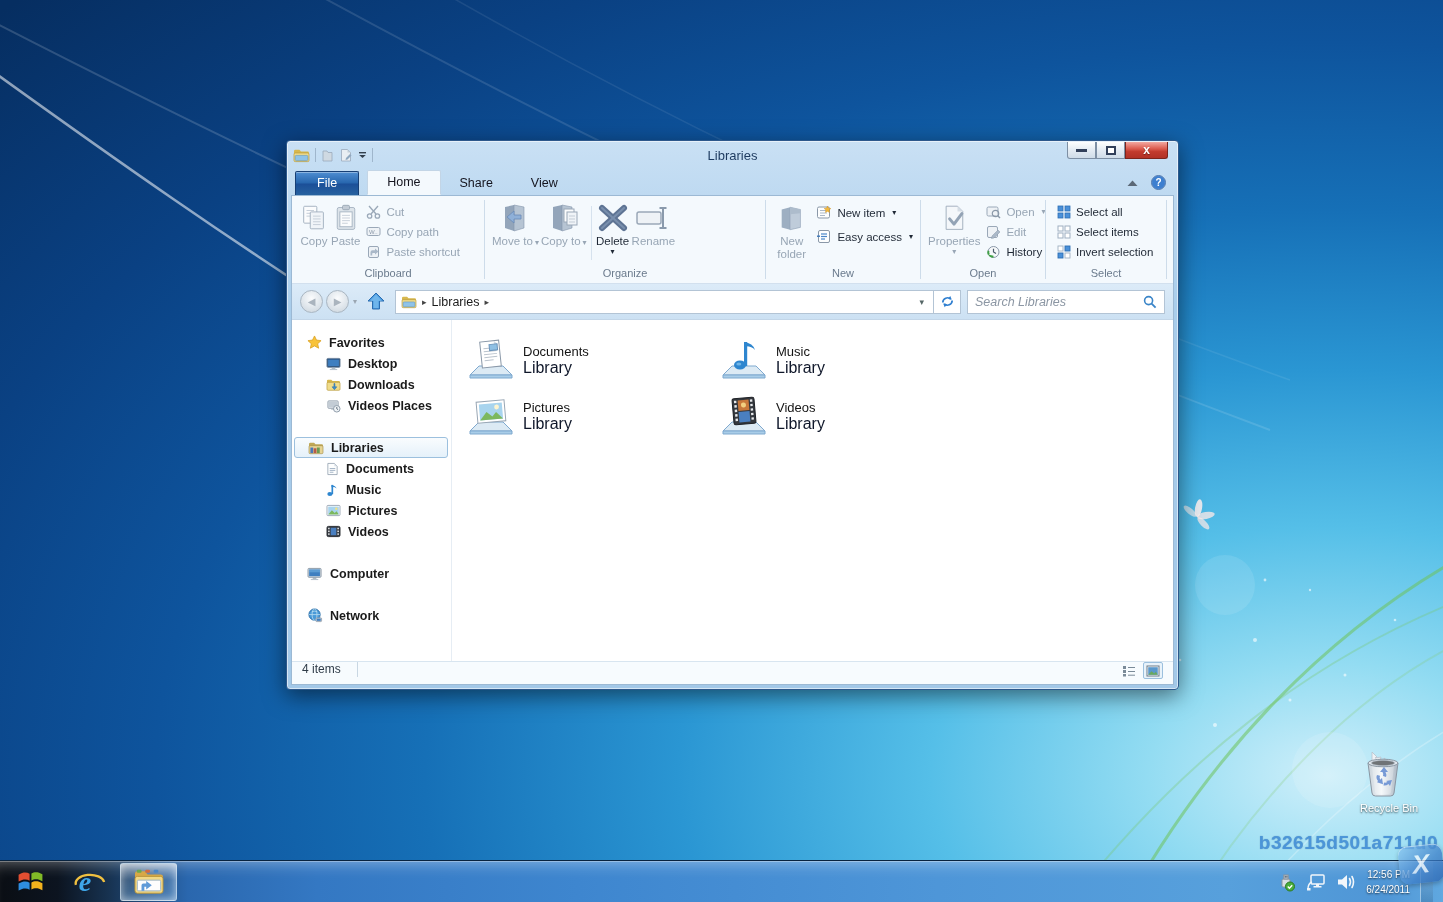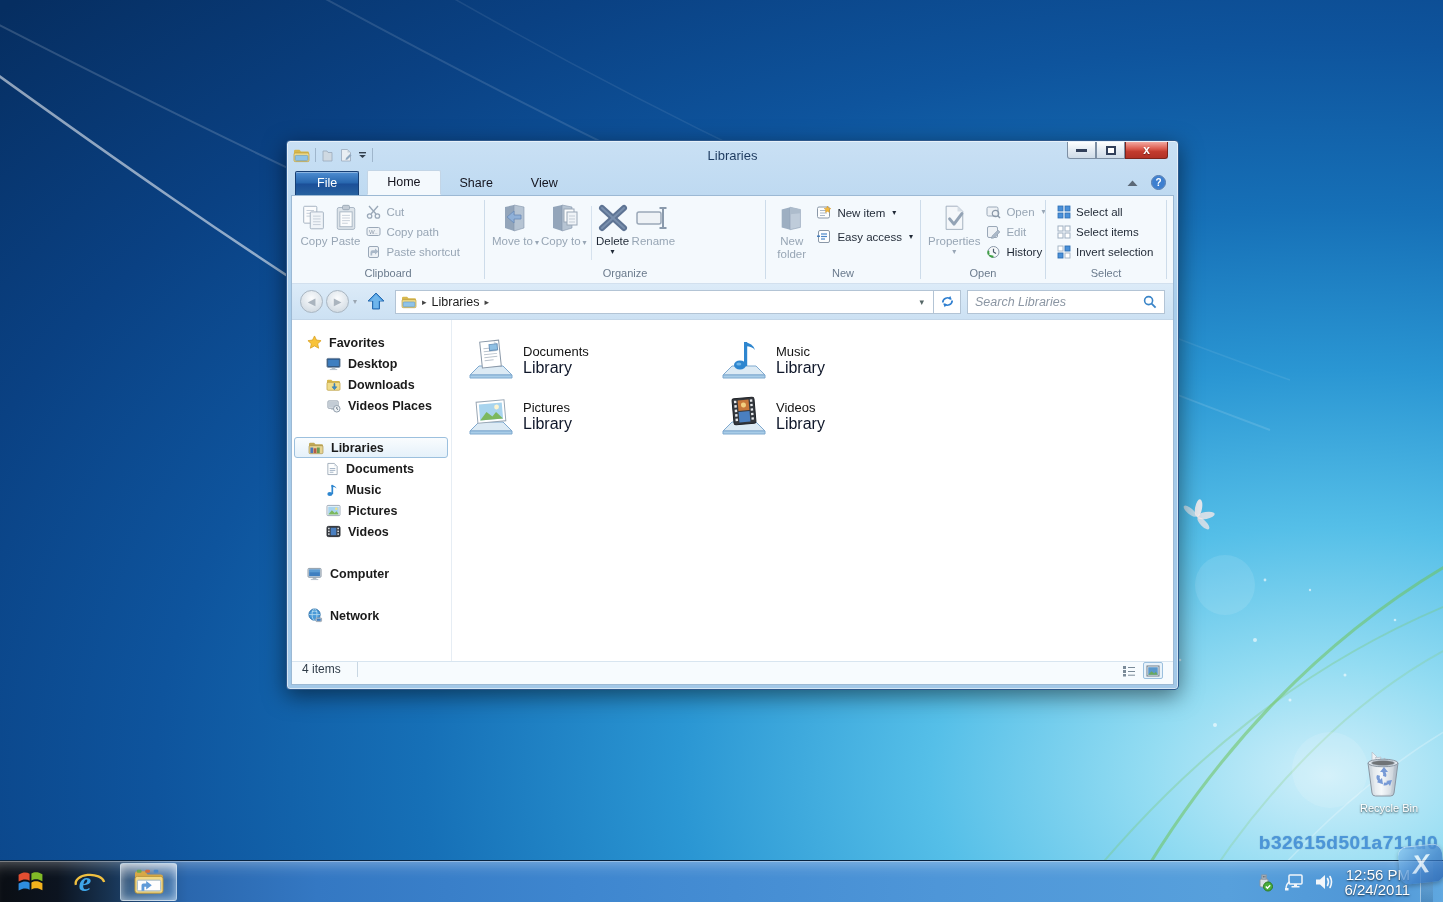--- a/index.html
+++ b/index.html
@@ -102,21 +102,21 @@
     background:linear-gradient(90deg,#0a0e14 0%,#0c1420 4%,#173250 7.5%,#2a67ae 13%,#3478c3 22%,#3e86cf 40%,#4e96d8 65%,#57a0dc 85%,#4f96d6 96%,#60a8e0 100%);
     border-top:1px solid #08233f;
     box-shadow:inset 0 1px 0 rgba(255,255,255,.3), inset 0 14px 16px -12px rgba(255,255,255,.4);
     display:flex; align-items:center; }
   .startbtn { width:60px; height:42px; display:flex; align-items:center; justify-content:center; }
   .taskicon { width:57px; height:38px; margin:2px 1px; display:flex; align-items:center; justify-content:center; border-radius:3px; }
   .taskicon.active { border:1px solid rgba(235,248,255,.65);
     background:linear-gradient(rgba(255,255,255,.5),rgba(214,238,255,.18) 45%,rgba(160,212,250,.3));
     box-shadow:inset 0 0 8px rgba(255,255,255,.6); }
   .tray { margin-left:auto; display:flex; align-items:center; gap:10px; padding-right:10px; height:100%; }
-  .clock { text-align:right; font-size:15px; color:#fff; line-height:15px; text-shadow:0 1px 2px rgba(0,0,0,.7); white-space:nowrap; }
+  .clock { text-align:right; font-size:10px; color:#fff; line-height:15px; text-shadow:0 1px 2px rgba(0,0,0,.7); white-space:nowrap; }
   .showdesktop { width:13px; height:42px; border-left:1px solid rgba(220,240,255,.55);
     background:linear-gradient(rgba(255,255,255,.18),rgba(30,70,110,.25)); }
 
   
   .recycle { position:absolute; left:1360px; top:750px; width:62px; z-index:2; }
   .recycle .rlbl { font-size:11px; color:#fff; text-shadow:0 1px 2px rgba(0,0,0,.75); margin-top:1px; }
   .wm-hash { position:absolute; right:5px; top:832px; z-index:5; font-size:19px; font-weight:bold;
     color:rgba(70,150,225,.8); text-shadow:0 0 1px rgba(20,60,110,.5); letter-spacing:.5px; pointer-events:none; }
   .wm-brand { position:absolute; right:0px; top:845px; z-index:5; display:flex; align-items:center; gap:8px;
     pointer-events:none; opacity:.75; }

